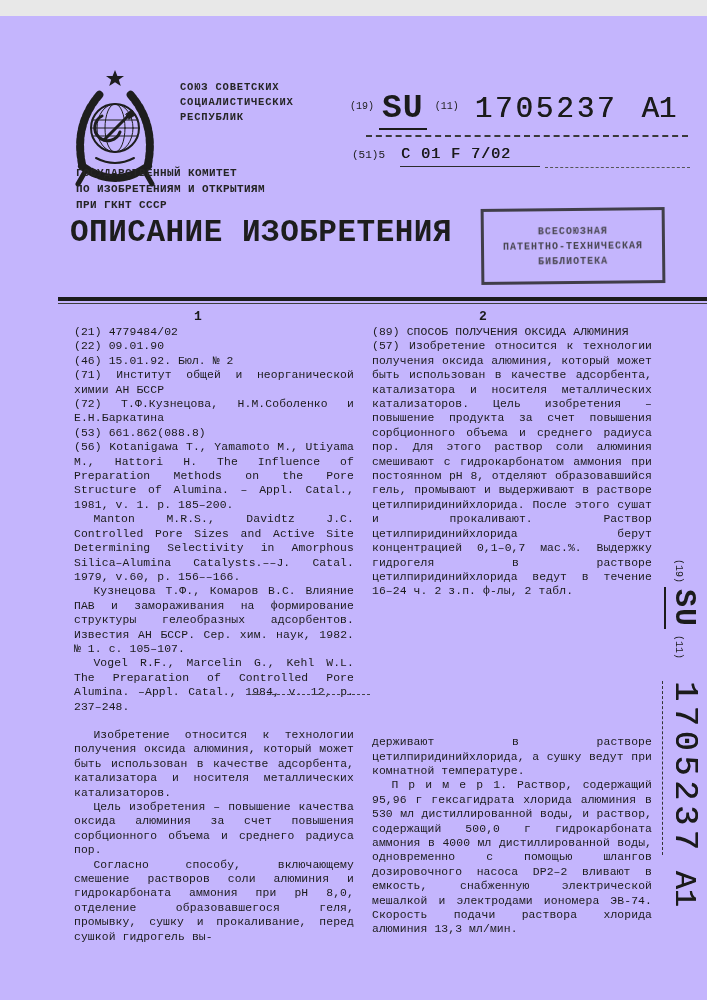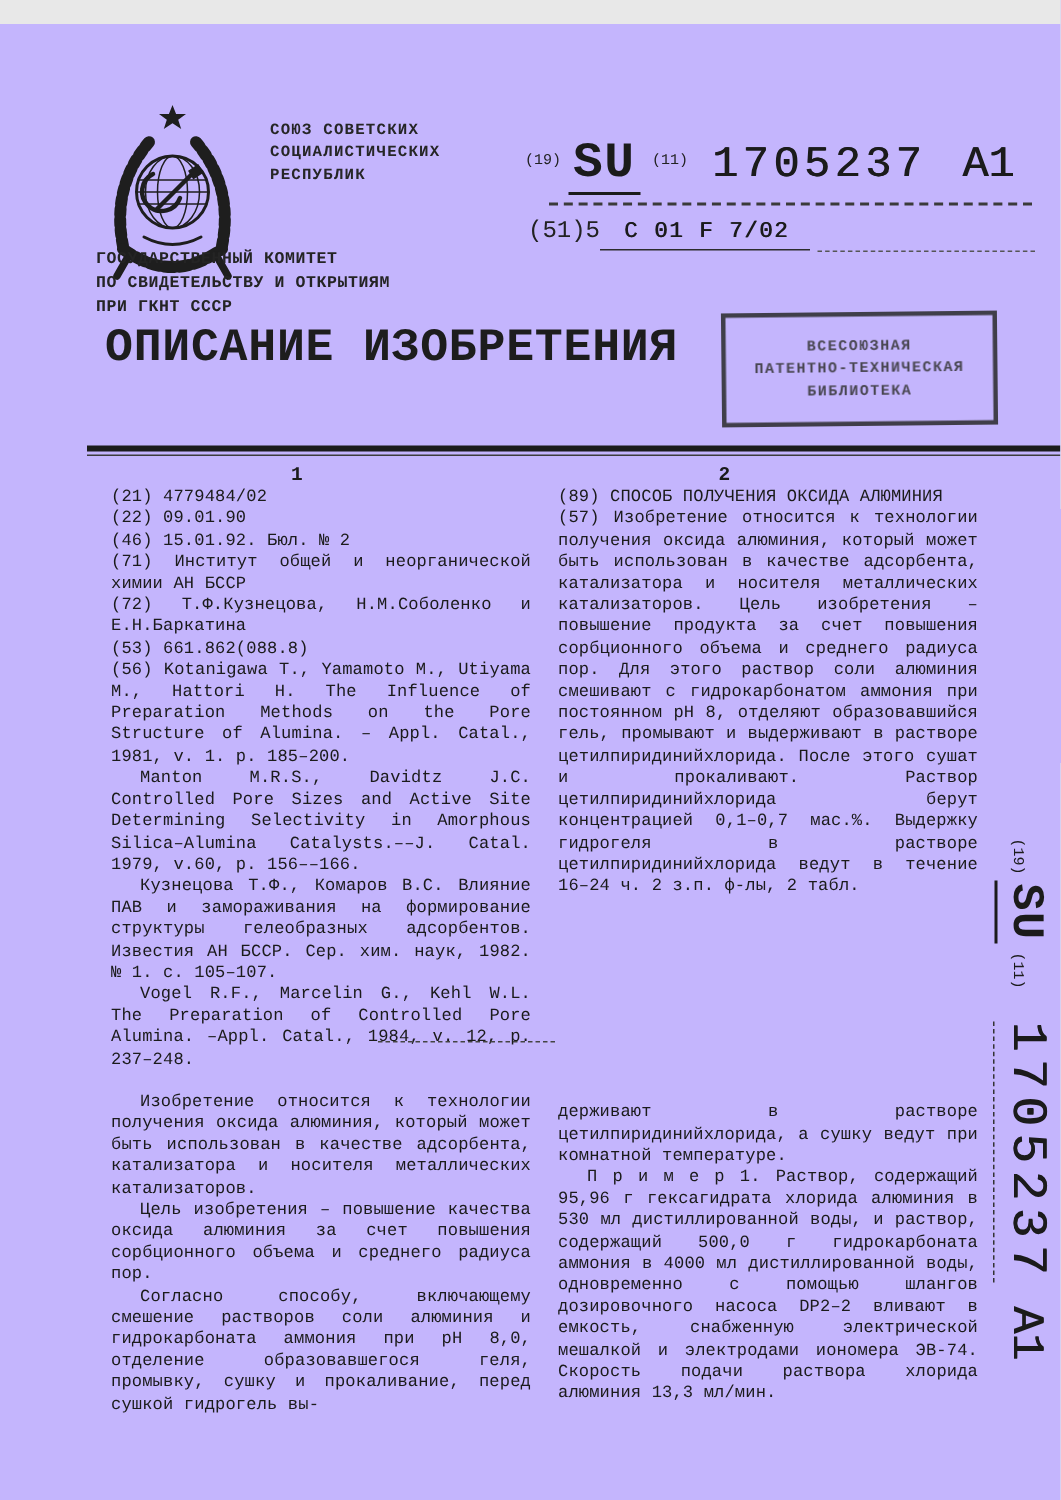--- a/index.html
+++ b/index.html
@@ -21,26 +21,26 @@
     font-size:33px;font-weight:bold;letter-spacing:1px;margin:0 8px 0 5px;
     border-bottom:2.5px solid #1b1b1b;padding:0 3px 1px 3px;
   }
   .hdr-num{font-size:29px;letter-spacing:3px;margin-left:16px;text-shadow:.5px 0 0 #1b1b1b;}
   .hdr-kind{font-size:29px;margin-left:24px;text-shadow:.5px 0 0 #1b1b1b;}
   .dash-under-number{
     position:absolute;left:366px;top:119px;width:322px;height:0;
     border-top:2px dashed #3a3a3a;
   }
   .ipc-line{position:absolute;left:352px;top:129px;white-space:nowrap;}
-  .ipc-line .tiny{font-size:16px;color:#222;}
+  .ipc-line .tiny{font-size:11px;color:#222;}
   .ipc-class{font-size:15px;margin-left:16px;letter-spacing:1px;text-shadow:.4px 0 0 #1b1b1b;}
   .ipc-underline{position:absolute;left:400px;top:150px;width:140px;border-top:1.5px solid #2c2c2c;}
   .ipc-underline-dash{position:absolute;left:545px;top:151px;width:145px;border-top:1.5px dashed #555;}
   .committee{
-    position:absolute;left:64px;top:149px;font-size:11px;line-height:16px;
+    position:absolute;left:76px;top:149px;font-size:11px;line-height:16px;
     letter-spacing:.4px;font-weight:bold;color:#242424;
   }
   .committee span{display:block;}
   .doc-title{
     position:absolute;left:70px;top:199px;margin:0;font-size:31px;font-weight:bold;
     letter-spacing:.5px;color:#1d1d1d;text-align:center;
   }
   .doc-subtitle{
     position:absolute;left:73px;top:248px;font-size:14.5px;letter-spacing:1.4px;
     font-weight:bold;color:#222;
@@ -117,21 +117,21 @@
   <div class="dash-under-number"></div>
 
   <div class="ipc-line">
     <span class="tiny">(51)5</span><span class="ipc-class">C 01 F 7/02</span>
   </div>
   <div class="ipc-underline"></div>
   <div class="ipc-underline-dash"></div>
 
   <div class="committee">
     <span>ГОСУДАРСТВЕННЫЙ КОМИТЕТ</span>
-    <span>ПО СВИДЕТЕЛЬСТВУ И ОТКРЫТИЯМ</span>
+    <span>ПО ИЗОБРЕТЕНИЯМ И ОТКРЫТИЯМ</span>
     <span>ПРИ ГКНТ СССР</span>
   </div>
 
   <h1 class="doc-title">ОПИСАНИЕ ИЗОБРЕТЕНИЯ</h1>
 
   <div class="stamp">
     <span>ВСЕСОЮЗНАЯ</span>
     <span>ПАТЕНТНО-ТЕХНИЧЕСКАЯ</span>
     <span>БИБЛИОТЕКА</span>
   </div>

